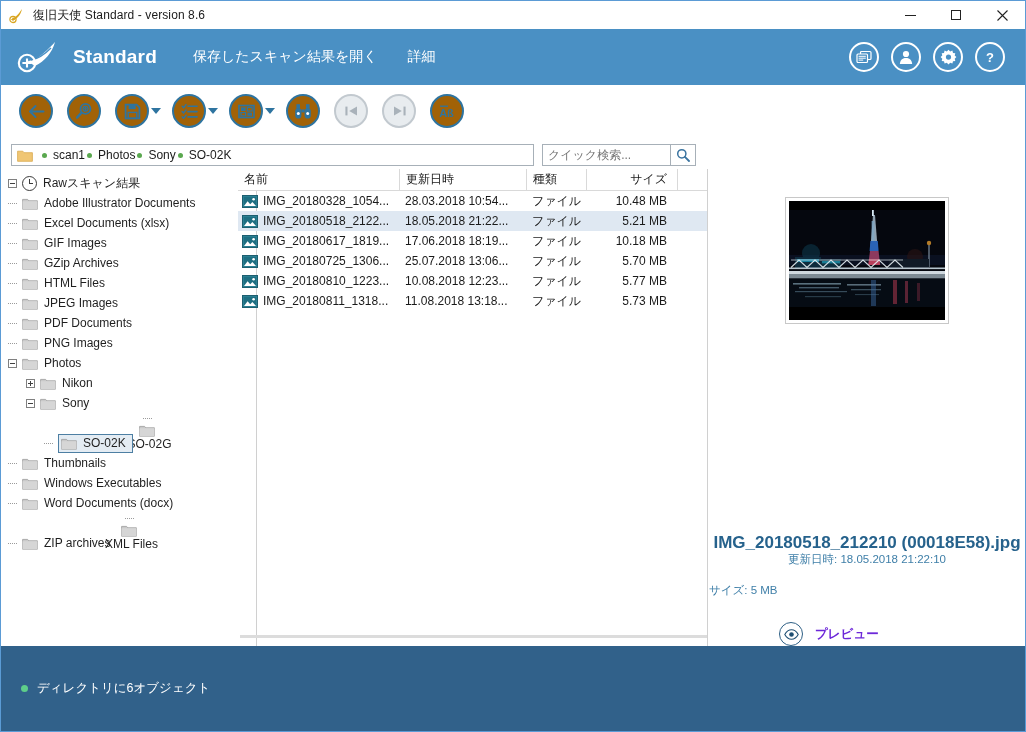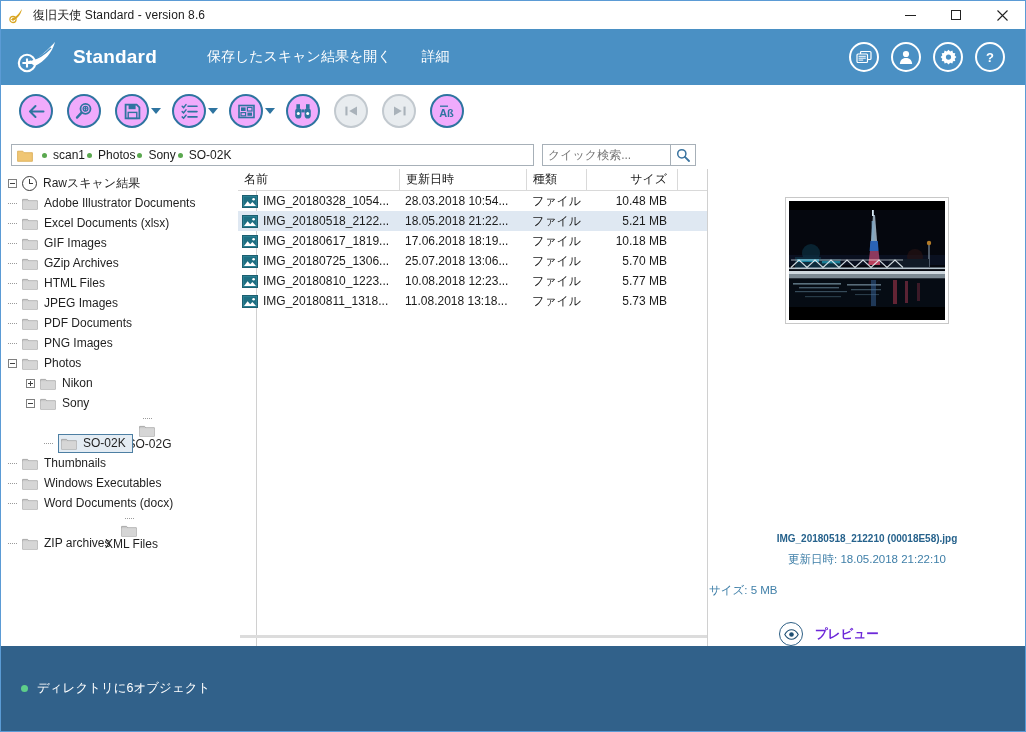--- a/index.html
+++ b/index.html
@@ -30,38 +30,38 @@
 
   
   .header{
     position:absolute; left:0; top:28px; width:1024px; height:56px;
     background:#4a90c4; display:flex; align-items:center;
   }
   .hdr-logo{ width:46px; height:36px; margin-left:14px; position:relative; flex:0 0 auto; }
   .hdr-brand{
     font-size:19px; color:#ffffff; font-weight:bold; margin-left:12px; letter-spacing:.2px;
   }
-  .hdr-menu{ display:flex; align-items:center; margin-left:50px; gap:30px; }
+  .hdr-menu{ display:flex; align-items:center; margin-left:36px; gap:30px; }
   .hdr-menu-item{ color:#ffffff; font-size:14px; cursor:pointer; white-space:nowrap; }
   .hdr-icons{ margin-left:auto; margin-right:20px; display:flex; gap:12px; align-items:center; }
   .hdr-ic{
     width:30px; height:30px; border-radius:50%; border:2px solid #ffffff;
     display:flex; align-items:center; justify-content:center; cursor:pointer; position:relative;
   }
   .hdr-ic svg{ display:block; }
 
   
   .toolbar{
     position:absolute; left:0; top:84px; width:1024px; height:52px;
     background:#ffffff; display:flex; align-items:center; padding-left:18px;
   }
   .tbtn{
     width:34px; height:34px; border-radius:50%; border:2px solid #2e74a0;
     display:flex; align-items:center; justify-content:center; cursor:pointer;
-    background:#f0abfc; flex:0 0 auto;
+    background:#a16207; flex:0 0 auto;
   }
   .tbtn.disabled{ border-color:#c2c9cf; background:#e8ecef; cursor:default; }
   .tsep{ width:14px; flex:0 0 auto; }
   .tsep-sm{ width:9px; flex:0 0 auto; }
   .caret{
     width:0;height:0;border-left:5px solid transparent;border-right:5px solid transparent;
     border-top:6px solid #2e74a0; cursor:pointer; flex:0 0 auto; margin:0 2px;
   }
 
   
@@ -131,21 +131,21 @@
 
   
   .preview{ position:absolute; left:708px; top:0; width:316px; height:477px; }
   .thumbwrap{
     position:absolute; left:76px; top:28px; width:164px; height:127px;
     background:#fff; border:1px solid #c8c8c8; padding:3px;
   }
   .thumb{ width:156px; height:119px; position:relative; overflow:hidden; background:#000; }
   .pv-title{
     position:absolute; left:0; top:364px; width:316px; text-align:center;
-    font-size:10px; font-weight:bold; color:#26628c; white-space:nowrap;
+    font-size:17px; font-weight:bold; color:#26628c; white-space:nowrap;
   }
   .pv-date{
     position:absolute; left:0; top:383px; width:316px; text-align:center;
     font-size:11.5px; color:#3f7fa8;
   }
   .pv-size{
     position:absolute; left:0; top:414px; width:367px; text-align:left;
     font-size:11.5px; color:#3f7fa8;
   }
   .pv-act{

